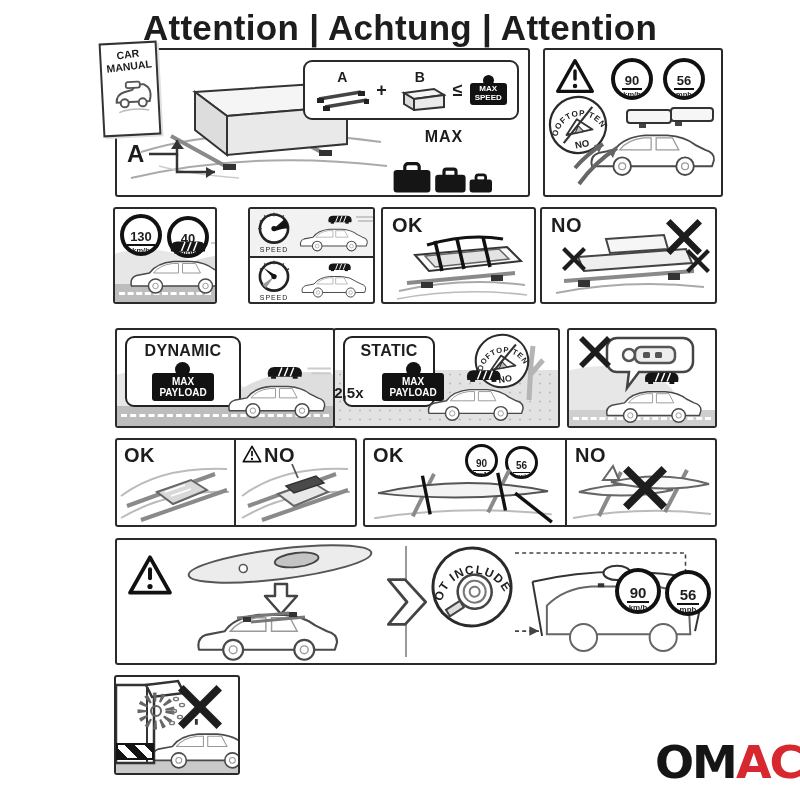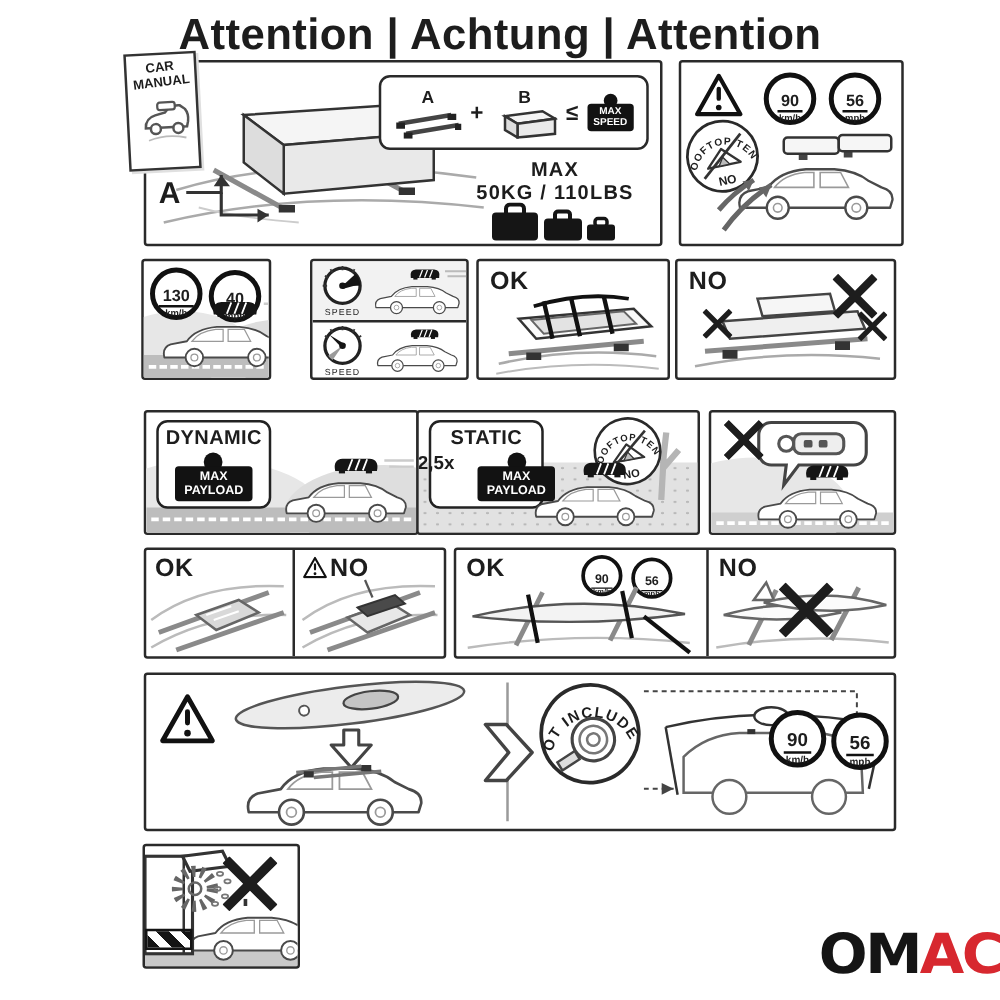--- a/index.html
+++ b/index.html
@@ -25,21 +25,21 @@
   .kb-head{width:15px;height:15px;border-radius:50%;background:#121212;margin-bottom:-4px;}
   .kb-body{background:#121212;color:#fff;font-weight:800;text-align:center;line-height:1.12;
     border-radius:3px;padding:3px 7px;display:flex;flex-direction:column;}
   .kb-sm .kb-head{width:11px;height:11px;margin-bottom:-3px;}
   .kb-sm .kb-body{font-size:8px;padding:2px 5px;}
   .kb-md .kb-body{font-size:10px;}
   
   .mode-box{box-sizing:border-box;border:2.5px solid #222;border-radius:9px;background:#fff;
     display:flex;flex-direction:column;align-items:center;padding:4px 6px;}
   .mode-title{font-weight:800;font-size:16px;letter-spacing:.3px;margin-bottom:2px;}
-  .mode-row{display:flex;align-items:flex-start;gap:19px;font-weight:800;font-size:15px;}
+  .mode-row{display:flex;align-items:flex-end;gap:19px;font-weight:800;font-size:15px;}
   
   .hill{position:absolute;background:#e7e7e7;border-radius:50%;}
   .road{position:absolute;left:0;right:0;bottom:0;background:#bdbdbd;}
   .road-dash{position:absolute;left:4px;right:4px;top:42%;border-top:3px dashed #fff;}
   .grass{position:absolute;left:0;right:0;bottom:0;background:#e2e2e2;
     background-image:radial-gradient(#b9b9b9 1px,transparent 1.3px);background-size:10px 9px;}
   .hazard{background:repeating-linear-gradient(45deg,#141414 0 7px,#fff 7px 14px);
     border:2px solid #141414;box-sizing:border-box;}
   .formula-box{box-sizing:border-box;border:2px solid #2a2a2a;border-radius:9px;background:#fff;
     display:flex;align-items:center;justify-content:center;gap:7px;padding:4px 8px;}
@@ -139,21 +139,20 @@
         <span class="kb-head"></span>
         <span class="kb-body">
           <span>MAX</span>
           <span>SPEED</span>
         </span>
       </div>
     </div>
 
     <div class="max-weight abs" style="left:252px;top:78px;width:150px;font-size:16px;">
       <div>MAX</div>
-      <div>50KG / 110LBS</div>
     </div>
     <svg class="abs" style="left:262px;top:112px" width="130" height="32" viewBox="0 0 130 40">
       <rect x="16" y="2" width="18" height="12" rx="4" fill="none" stroke="#151515" stroke-width="4"></rect>
       <rect x="2" y="10" width="46" height="28" rx="4" fill="#151515"></rect>
       <rect x="65" y="9" width="15" height="10" rx="3" fill="none" stroke="#151515" stroke-width="4"></rect>
       <rect x="54" y="16" width="38" height="22" rx="4" fill="#151515"></rect>
       <rect x="105" y="16" width="12" height="8" rx="3" fill="none" stroke="#151515" stroke-width="3.5"></rect>
       <rect x="97" y="22" width="28" height="16" rx="3" fill="#151515"></rect>
     </svg>
   </div>
@@ -290,21 +289,21 @@
       <use href="#x-sym" x="138" y="32" width="24" height="24"></use>
     </svg>
   </div>
 
   <div class="panel" style="left:115px;top:328px;width:220px;height:100px;">
     <div class="hill" style="left:-40px;top:38px;width:180px;height:80px;"></div>
     <div class="hill" style="left:110px;top:42px;width:160px;height:80px;background:#dedede;"></div>
     <div class="road" style="height:20px;">
         <div class="road-dash"></div>
       </div>
-    <div class="mode-box abs" style="left:8px;top:6px;width:92px;justify-content:space-between;">
+    <div class="mode-box abs" style="left:8px;top:6px;width:116px;justify-content:space-between;">
       <span class="mode-title">DYNAMIC</span>
       <div class="kettlebell kb-md">
         <span class="kb-head"></span>
         <span class="kb-body">
           <span>MAX</span>
           <span>PAYLOAD</span>
         </span>
       </div>
     </div>
     <svg class="abs" style="left:104px;top:28px" width="112" height="66" viewBox="0 0 114 66">

